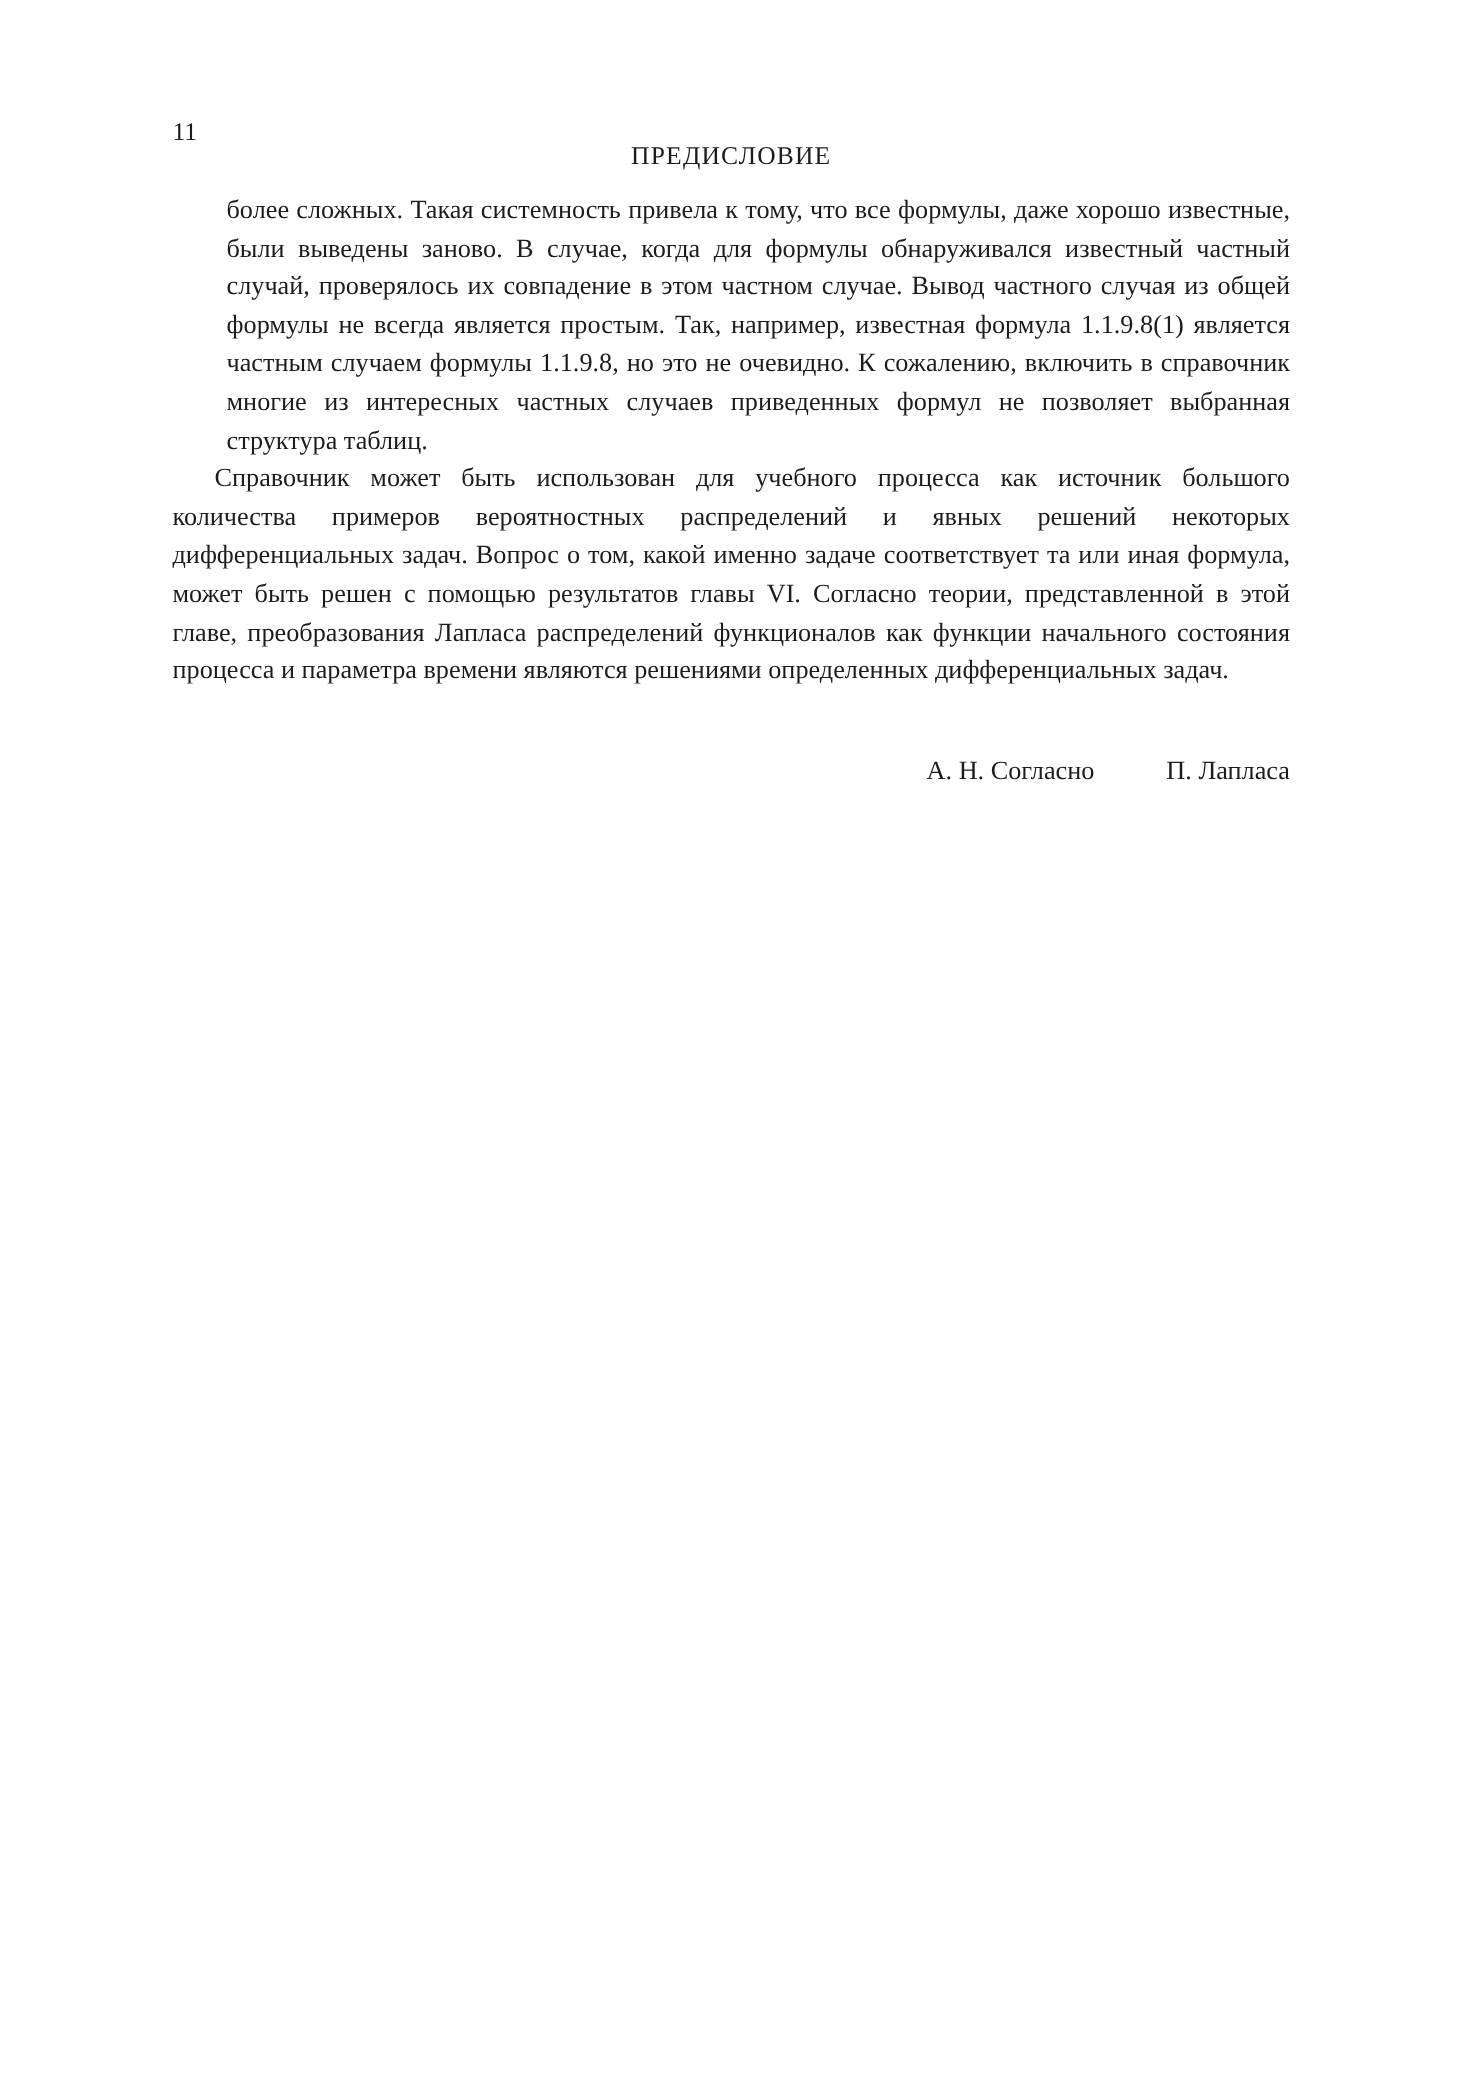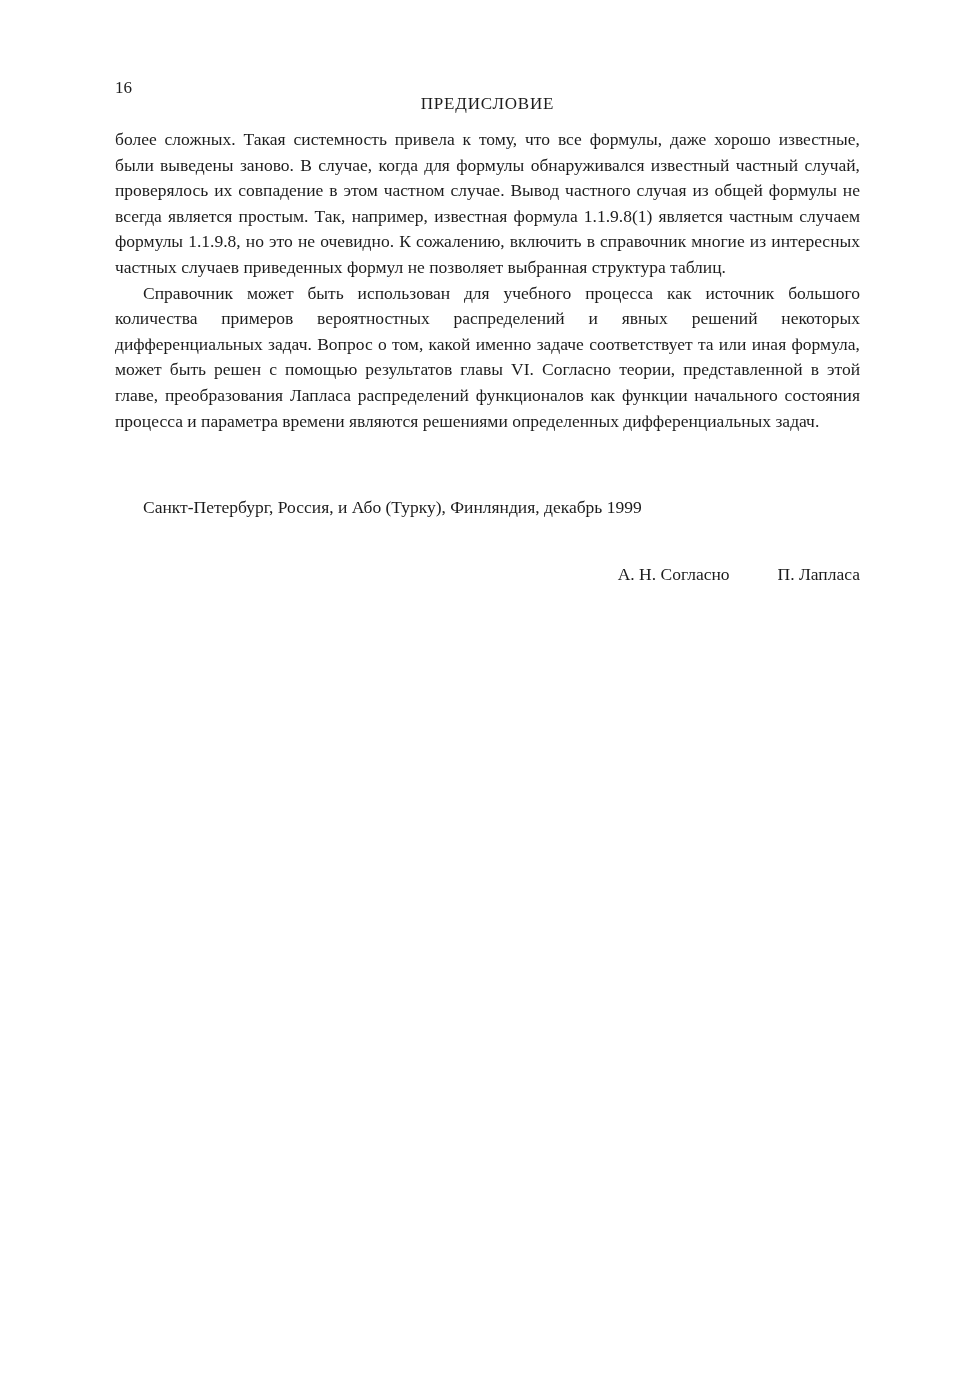--- a/index.html
+++ b/index.html
@@ -45,20 +45,21 @@
     font-size: 17.5px;
     line-height: 25.6px;
     text-align: justify;
   }
   .para {
     margin: 0;
     text-indent: 28px;
   }
   .para.noindent {
     text-indent: 0;
+    margin-left: 36px;
   }
   .tex-e {
     display: inline-block;
     vertical-align: -0.45ex;
     margin-left: -0.06em;
     margin-right: -0.06em;
   }
   .dateline {
     margin: 61px 0 0 0;
     text-indent: 28px;
@@ -71,33 +72,32 @@
     gap: 48px;
     text-align: right;
   }
 </style>
 </head>
 <body>
 
 <div class="page">
 
   <header class="running-header">
-    <span class="page-number">16</span>
+    <span class="page-number">11</span>
     <span class="running-head">ПРЕДИСЛОВИЕ</span>
   </header>
 
   <main class="text-block">
 
     <p class="para noindent">более сложных.  Такая системность привела к тому, что все формулы, даже хорошо известные, были выведены заново.  В случае, когда для формулы обнаруживался известный частный случай, проверялось их совпадение в этом частном случае.  Вывод частного случая из общей формулы не всегда является простым.  Так, например, известная формула 1.1.9.8(1) является частным случаем формулы 1.1.9.8, но это не очевидно.  К сожалению, включить в справочник многие из интересных частных случаев приведенных формул не позволяет выбранная структура таблиц.</p>
 
     <p class="para">Справочник может быть использован для учебного процесса как источник большого количества примеров вероятностных распределений и явных решений некоторых дифференциальных задач.  Вопрос о том, какой именно задаче соответствует та или иная формула, может быть решен с помощью результатов главы VI. Согласно теории, представленной в этой главе, преобразования Лапласа распределений функционалов как функции начального состояния процесса и параметра времени являются решениями определенных дифференциальных задач.</p>
 
 
 
-    <p class="dateline">Санкт-Петербург, Россия, и Або (Турку), Финляндия, декабрь 1999</p>
 
     <div class="signatures">
       <span>А. Н. Согласно</span>
       <span>П. Лапласа</span>
     </div>
 
   </main>
 </div>
 
 </body></html>

